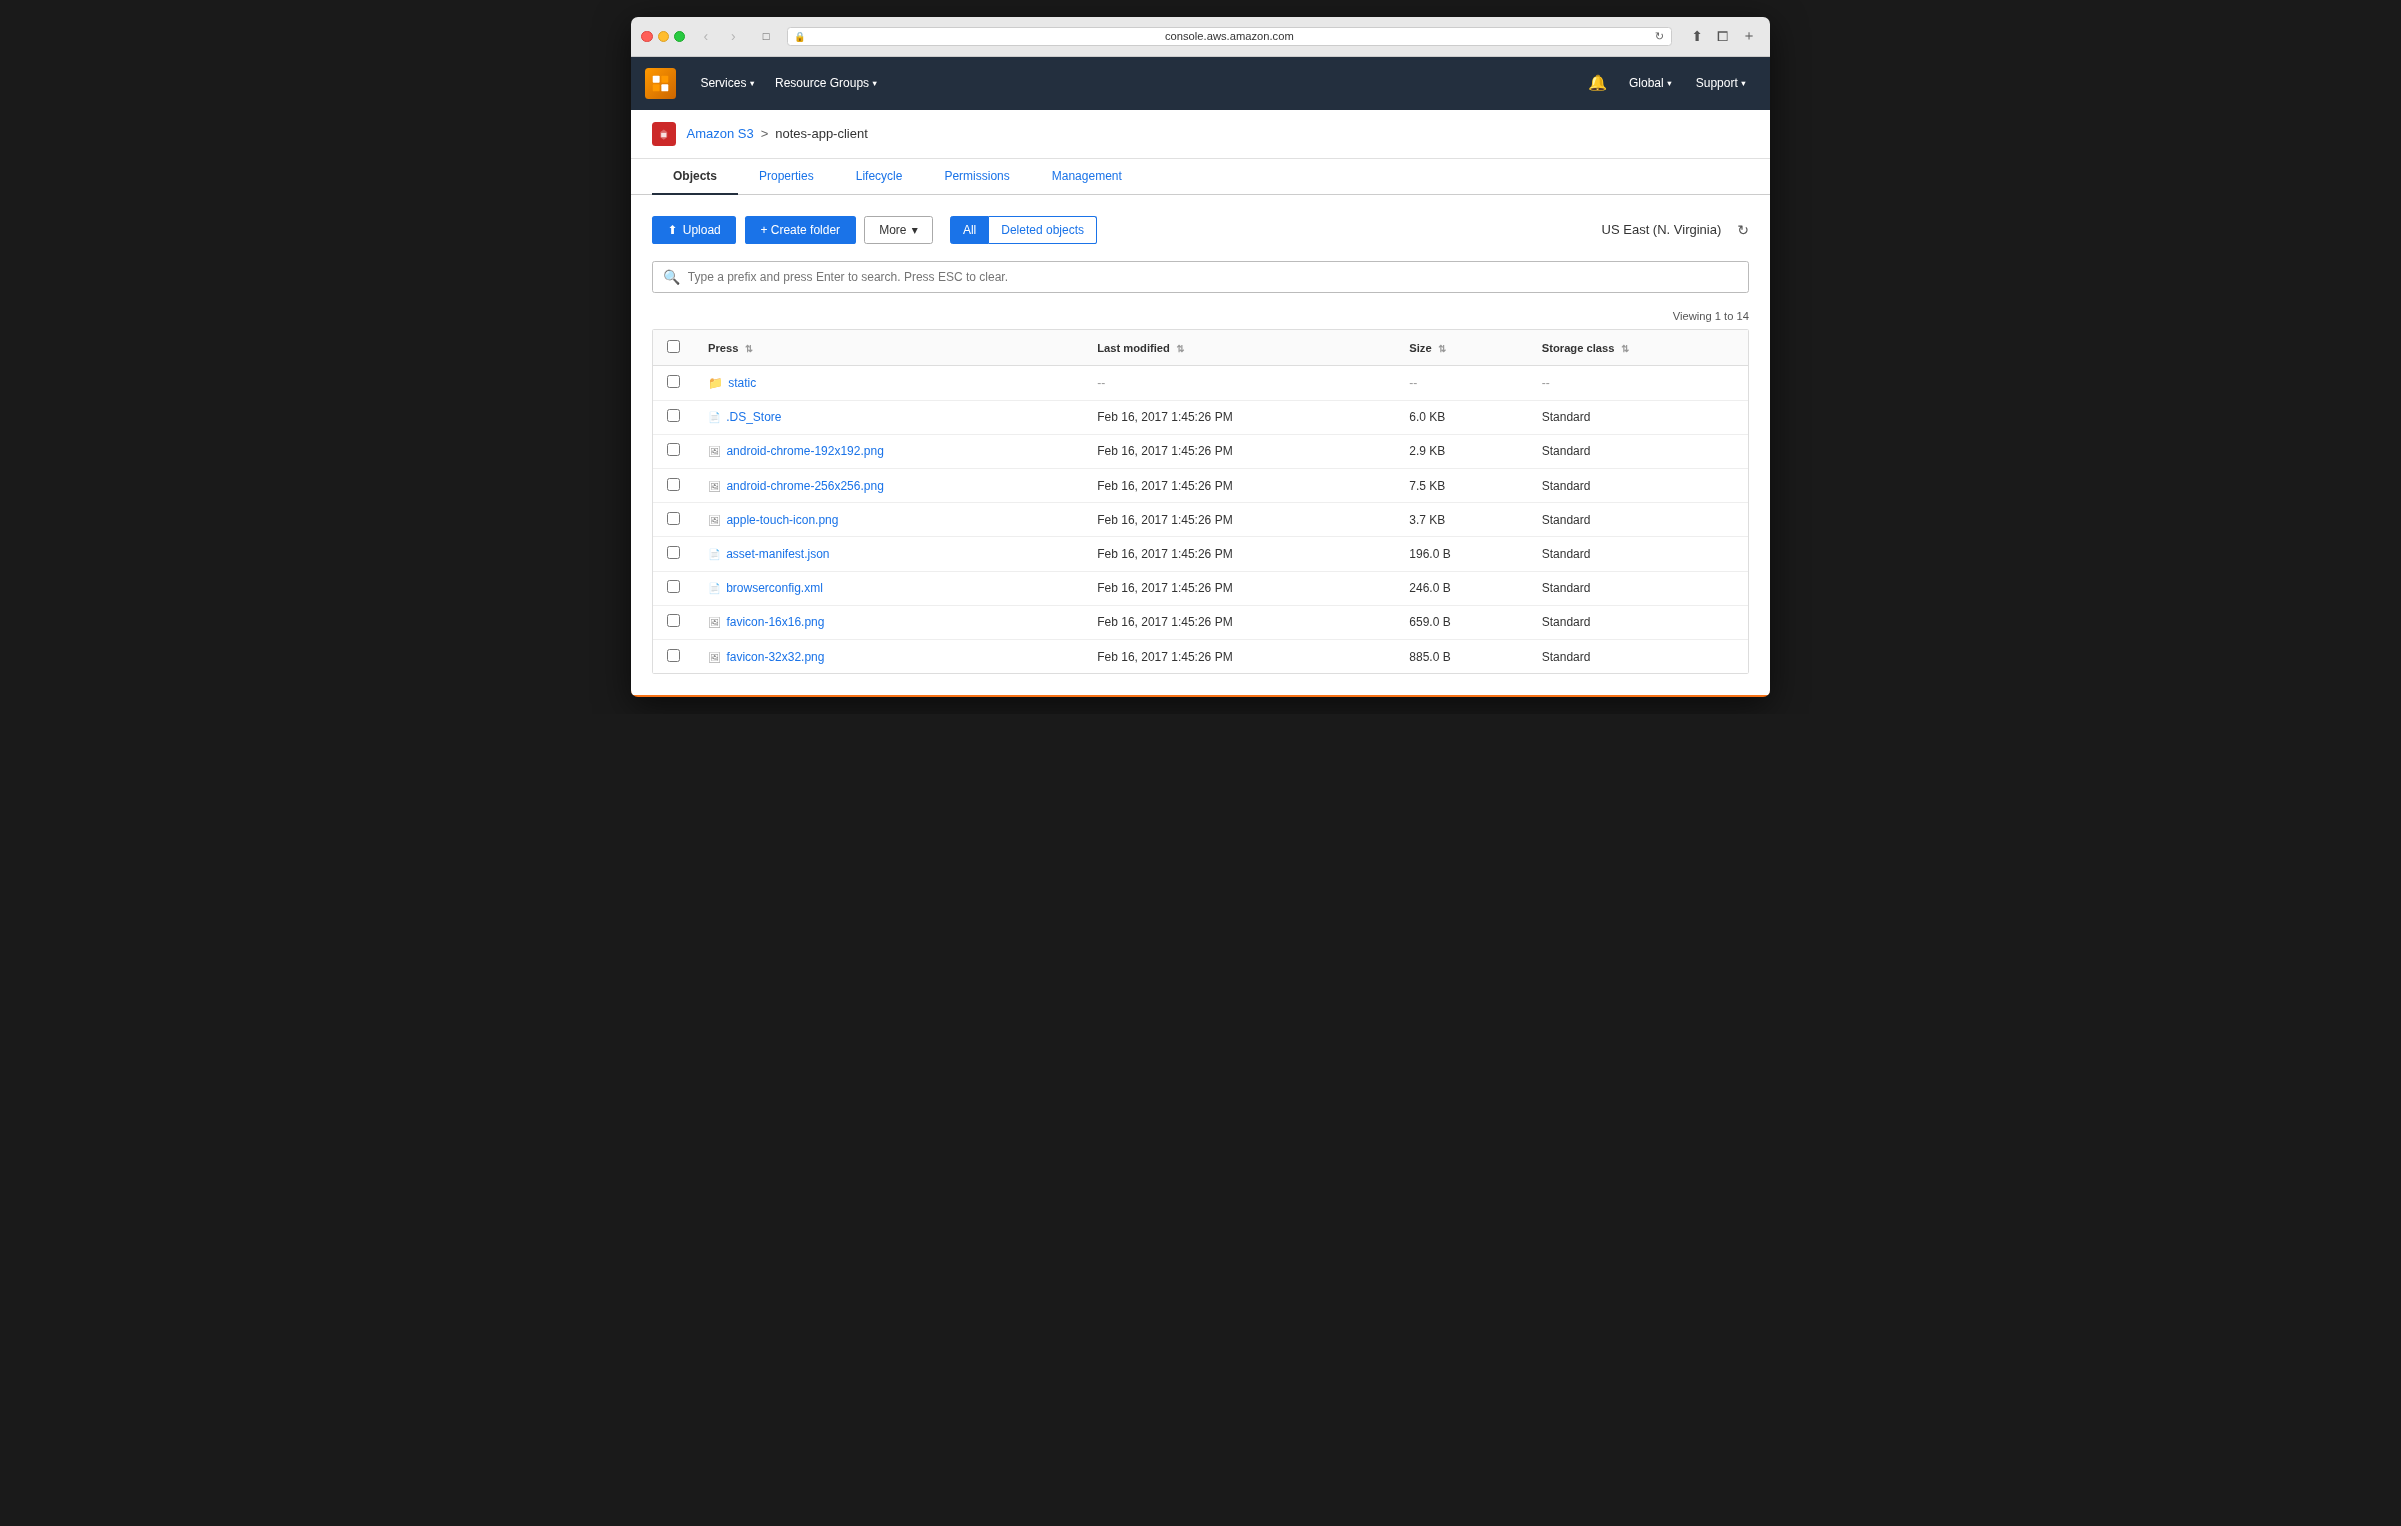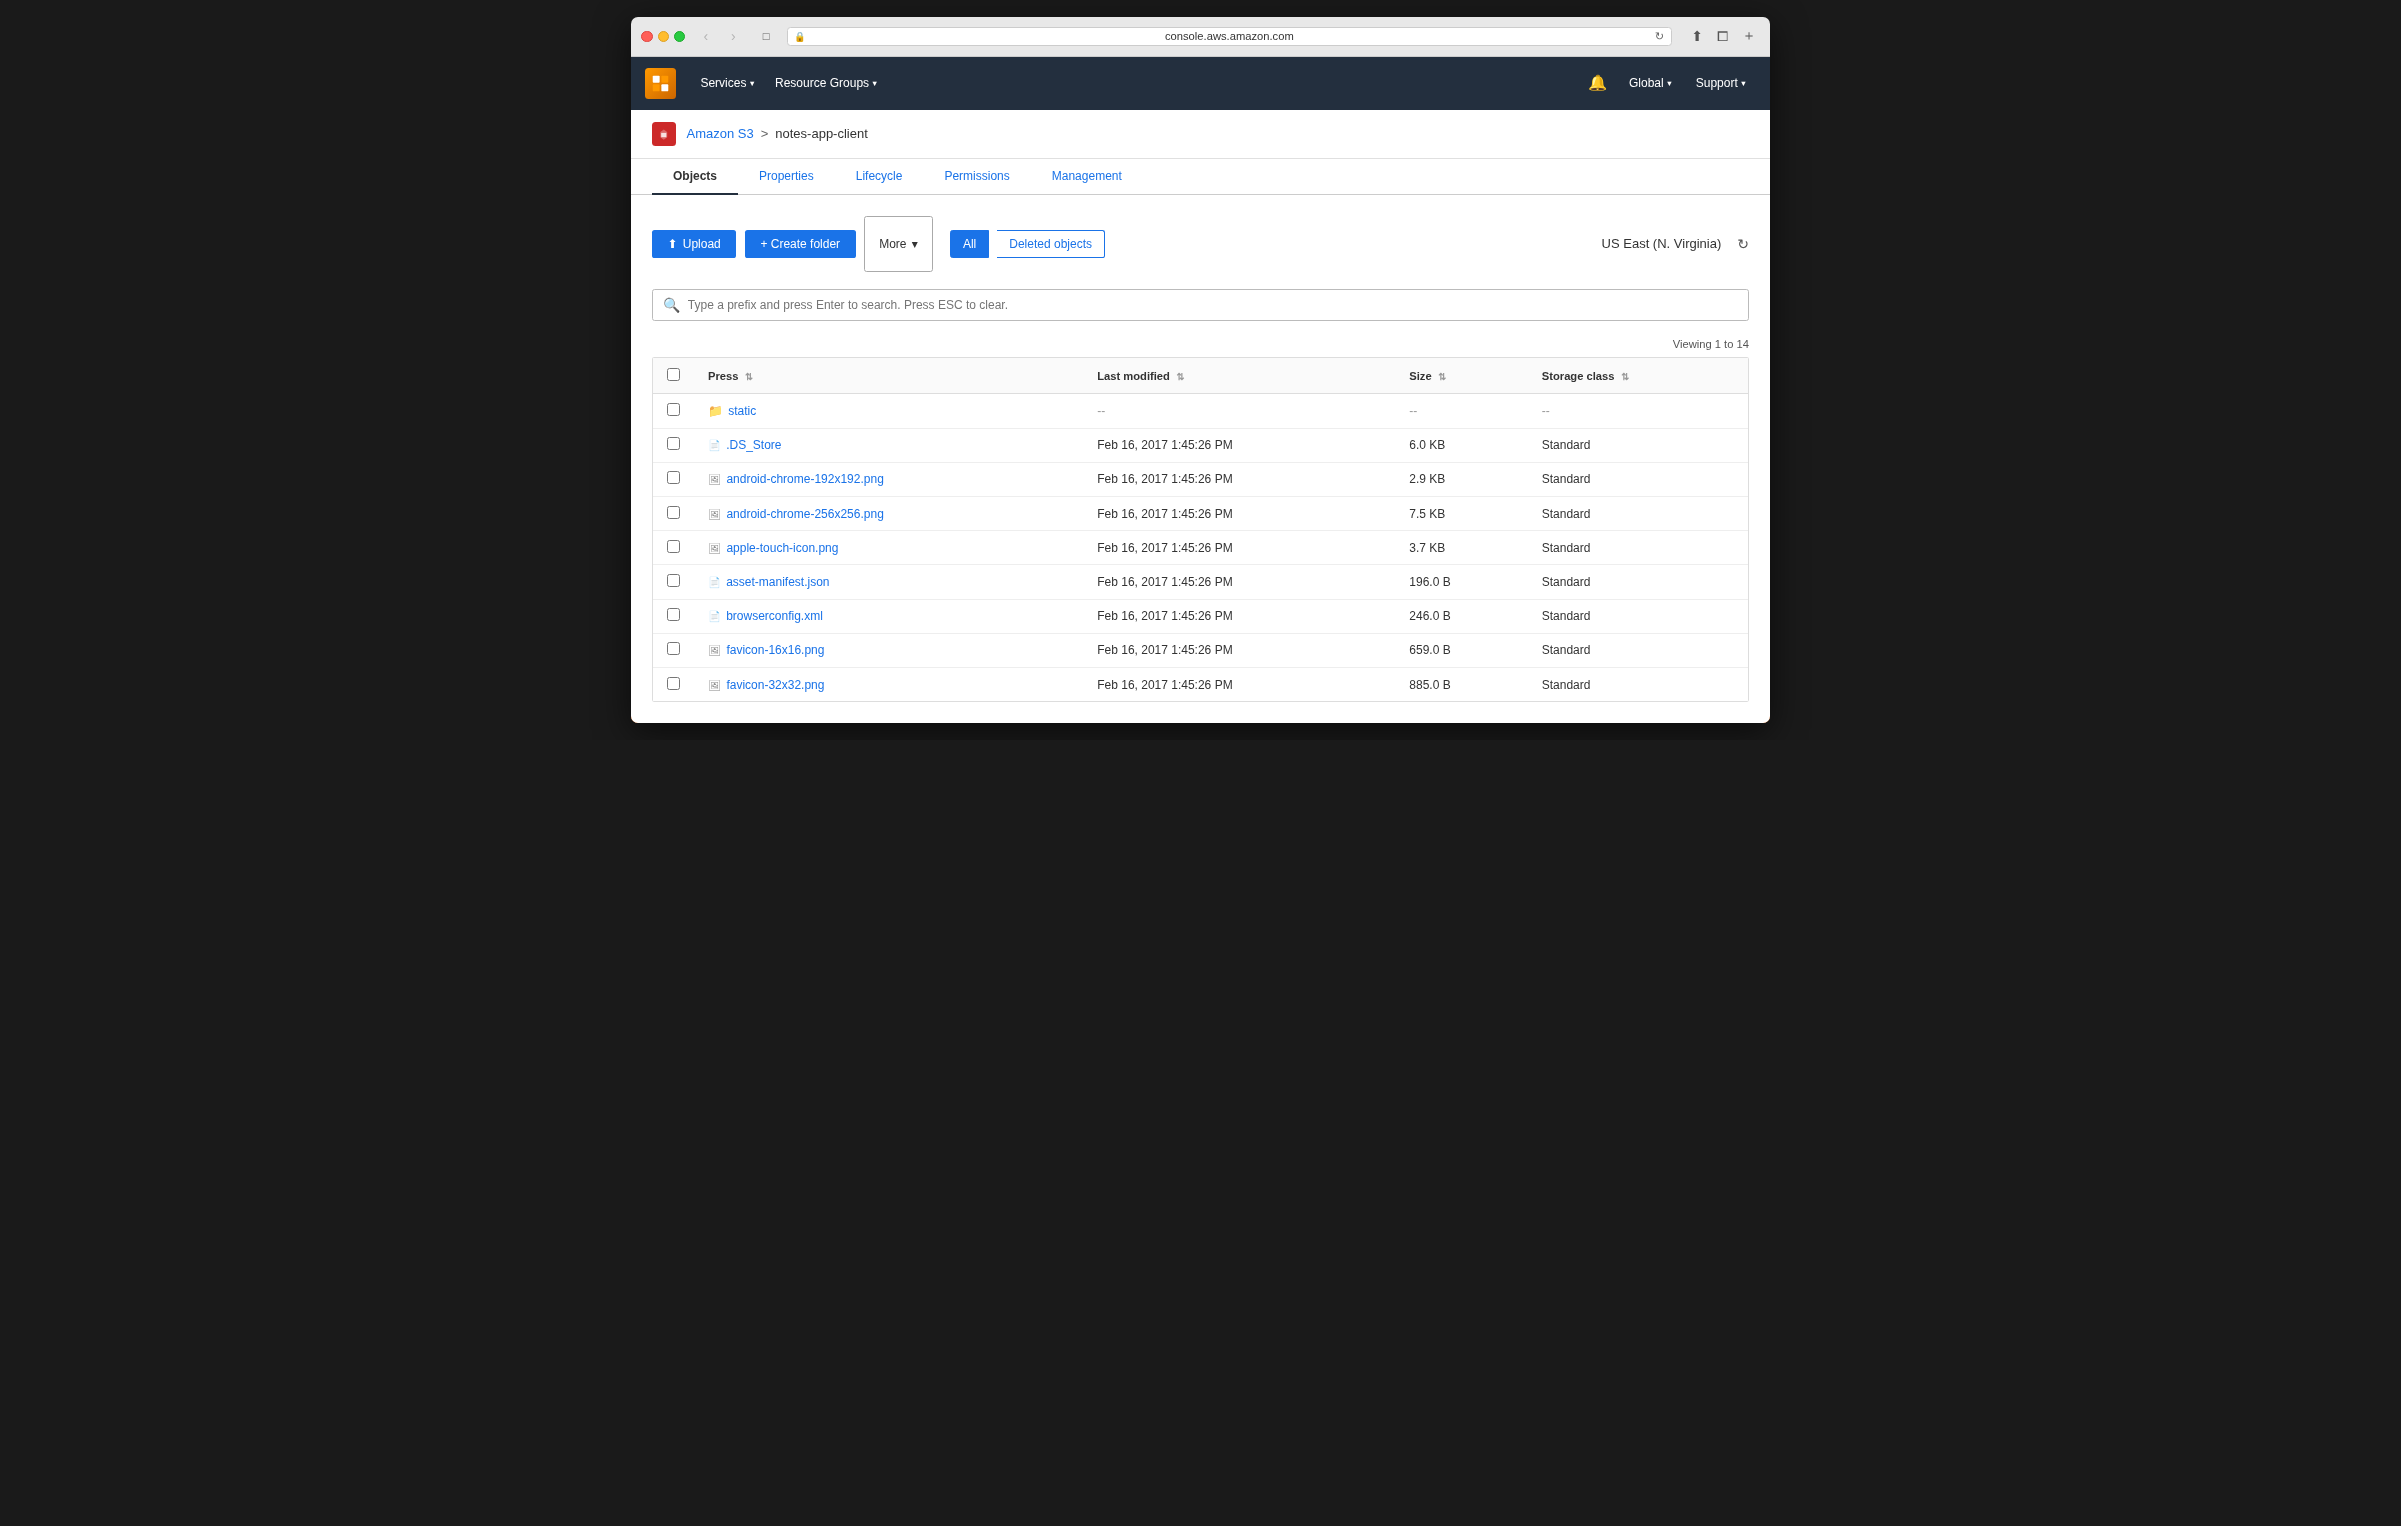--- a/index.html
+++ b/index.html
@@ -161,28 +161,28 @@
       padding: 7px 15.5px;
       border-radius: 2.6px;
       cursor: pointer;
       font-size: 12px;
       display: flex; align-items: center; gap: 5.2px;
     }
     .btn-secondary {
       background: white;
       color: #333;
       border: 0.9px solid #aaa;
-      padding: 20px 14px;
+      padding: 6px 14px;
       border-radius: 2.6px;
       cursor: pointer;
       font-size: 12px;
       display: flex; align-items: center; gap: 5.2px;
     }
 
-    .filter-group { display: flex; gap: 8px; margin-left: 8.6px; }
+    .filter-group { display: flex; gap: 0; margin-left: 8.6px; }
     .filter-btn {
       padding: 6px 12px;
       border: 0.9px solid #1a73e8;
       background: white;
       color: #1a73e8;
       cursor: pointer;
       font-size: 12px;
     }
     .filter-btn.active { background: #1a73e8; color: white; }
     .filter-btn:first-child { border-radius: 2.6px 0 0 2.6px; }

